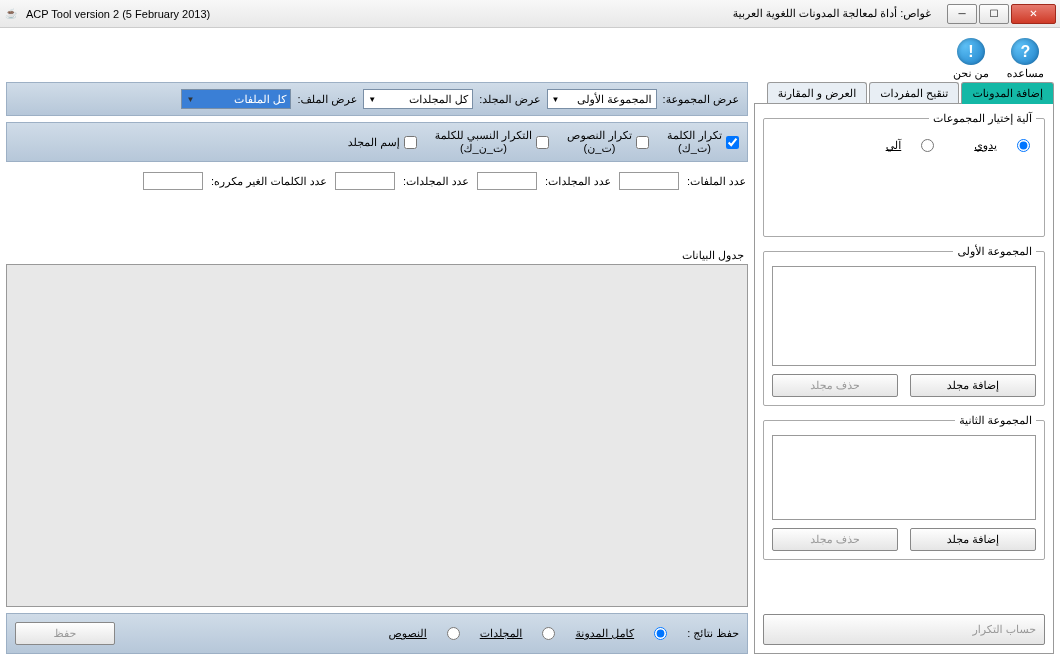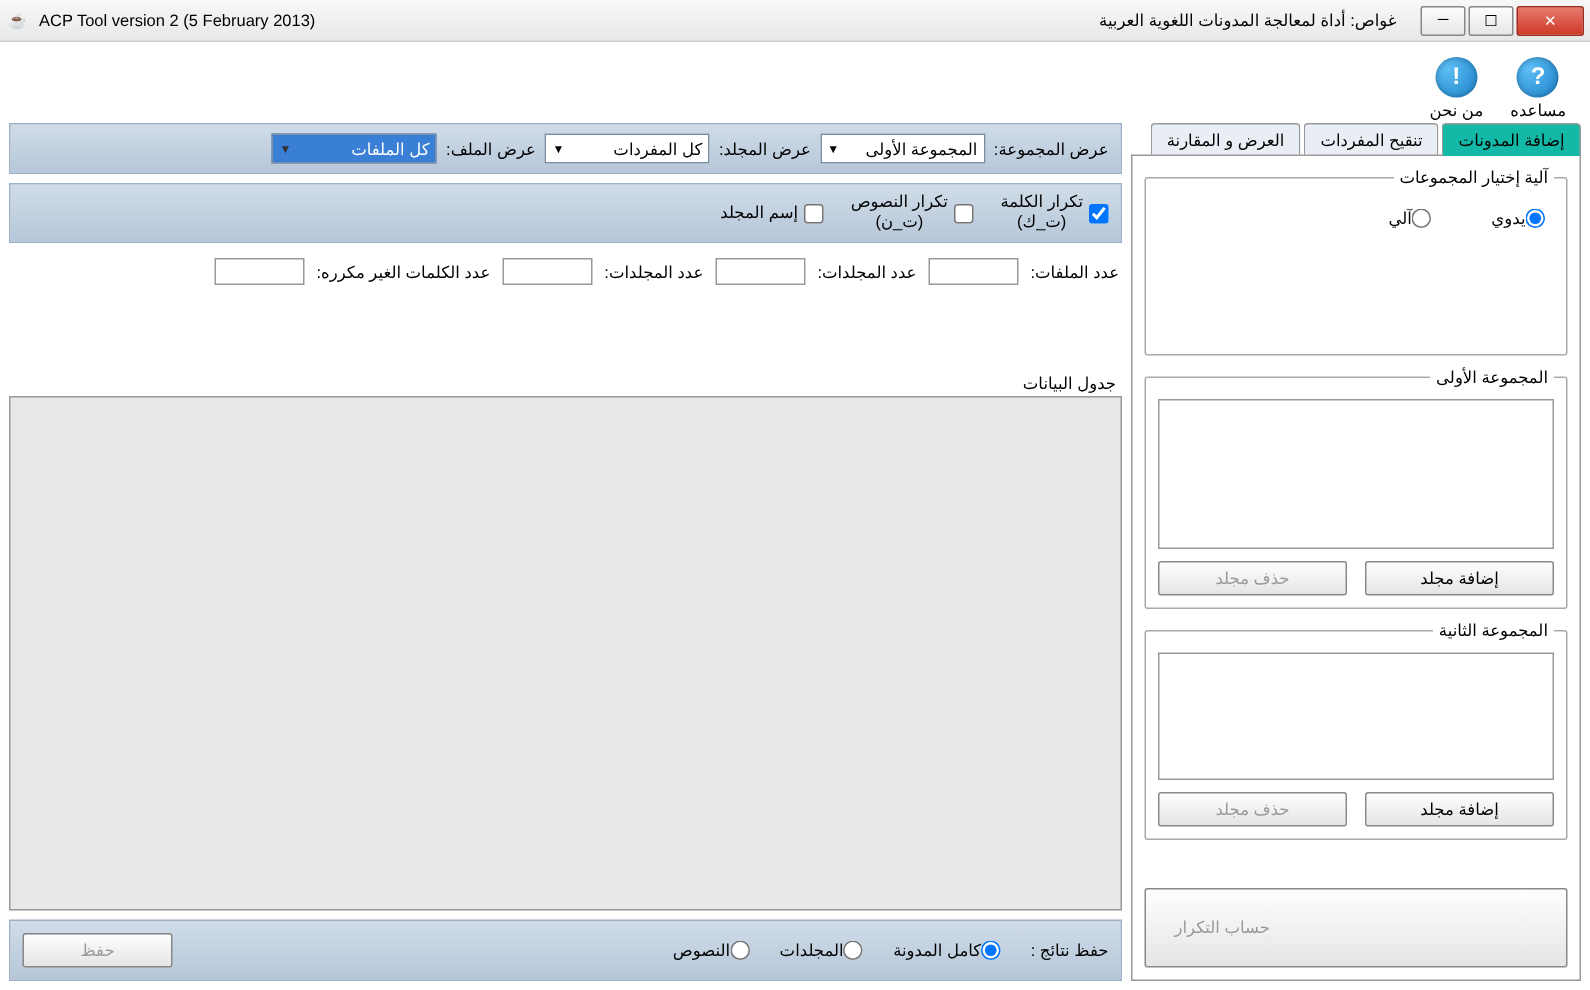--- a/index.html
+++ b/index.html
@@ -26,29 +26,29 @@
     .tabs { display: flex; }
     .tab { padding: 4px 10px; border: 1px solid #999; border-bottom: none; background: #e8eef4; cursor: pointer; border-radius: 3px 3px 0 0; margin-left: 2px; }
     .tab.active { background: #14b8a6; position: relative; z-index: 2; }
     
     .tab-content { flex: 1; border: 1px solid #999; background: #fff; padding: 8px; display: flex; flex-direction: column; gap: 8px; margin-top: -1px; }
     
     fieldset { border: 1px solid #aaa; border-radius: 2px; padding: 8px; }
     legend { padding: 0 4px; font-size: 11px; margin-left: 24px; }
     
     .radio-row { display: flex; gap: 40px; padding: 6px; justify-content: flex-start; }
-    .radio-item { display: flex; align-items: center; gap: 0; }
+    .radio-item { display: flex; align-items: center; gap: 20px; text-decoration: underline; }
     
     .group-list { width: 100%; height: 100px; border: 1px solid #999; background: #fff; }
     .group-list.tall { height: 85px; }
     
     .btn-row { display: flex; gap: 12px; margin-top: 8px; }
     .btn { flex: 1; padding: 4px 8px; border: 1px solid #888; background: linear-gradient(to bottom, #fefefe, #e5e5e5); border-radius: 2px; cursor: pointer; text-align: center; }
     .btn:disabled, .btn.disabled { color: #999; cursor: default; }
-    .btn-big { width: 100%; padding: 19px; border: 1px solid #888; background: linear-gradient(to bottom, #fefefe, #e5e5e5); border-radius: 2px; color: #999; text-align: left; }
+    .btn-big { width: 100%; padding: 8px; border: 1px solid #888; background: linear-gradient(to bottom, #fefefe, #e5e5e5); border-radius: 2px; color: #999; text-align: right; }
     
     .left-panel { flex: 1; display: flex; flex-direction: column; gap: 6px; direction: rtl; }
     
     .filter-row { background: linear-gradient(to bottom, #d0dce8, #b6c7d9); border: 1px solid #9db0c5; padding: 6px 8px; display: flex; align-items: center; gap: 6px; }
     .filter-label { font-weight: normal; white-space: nowrap; }
     .filter-select { border: 1px solid #7a8fa6; padding: 2px 4px; background: #fff; min-width: 110px; height: 20px; display: flex; align-items: center; justify-content: space-between; cursor: pointer; }
     .filter-select.hl { background: #3a7fd6; color: #fff; }
     .sel-arrow { font-size: 8px; margin-right: 4px; }
     
     .checkbox-row { background: linear-gradient(to bottom, #d0dce8, #b6c7d9); border: 1px solid #9db0c5; padding: 6px 8px; display: flex; align-items: center; gap: 18px; }
@@ -144,41 +144,45 @@
 
     <div class="left-panel">
       <div class="filter-row">
         <span class="filter-label">عرض المجموعة:</span>
         <div class="filter-select">
           <span>المجموعة الأولى</span>
             <span class="sel-arrow">▼</span>
         </div>
         <span class="filter-label">عرض المجلد:</span>
         <div class="filter-select">
-          <span>كل المفردات</span>
+          <span>كل المجلدات</span>
             <span class="sel-arrow">▼</span>
         </div>
         <span class="filter-label">عرض الملف:</span>
         <div class="filter-select hl">
           <span>كل الملفات</span>
             <span class="sel-arrow" style="color:#333">▼</span>
         </div>
       </div>
 
       <div class="checkbox-row">
         <label class="chk-item">
           <input type="checkbox" checked="" style="">
           <span class="lbl">تكرار الكلمة<br>(ت_ك)</span>
         </label>
         <label class="chk-item">
           <input type="checkbox" style="">
           <span class="lbl">تكرار النصوص<br>(ت_ن)</span>
         </label>
         <label class="chk-item">
           <input type="checkbox" style="">
+          <span class="lbl">التكرار النسبي للكلمة<br>(ت_ن_ك)</span>
+        </label>
+        <label class="chk-item">
+          <input type="checkbox" style="">
           <span class="lbl">إسم المجلد</span>
         </label>
       </div>
 
       <div class="stats-row">
         <span class="stat-label">عدد الملفات:</span>
         <input type="text" style="">
         <span class="stat-label">عدد المجلدات:</span>
         <input type="text" style="">
         <span class="stat-label">عدد المجلدات:</span>

